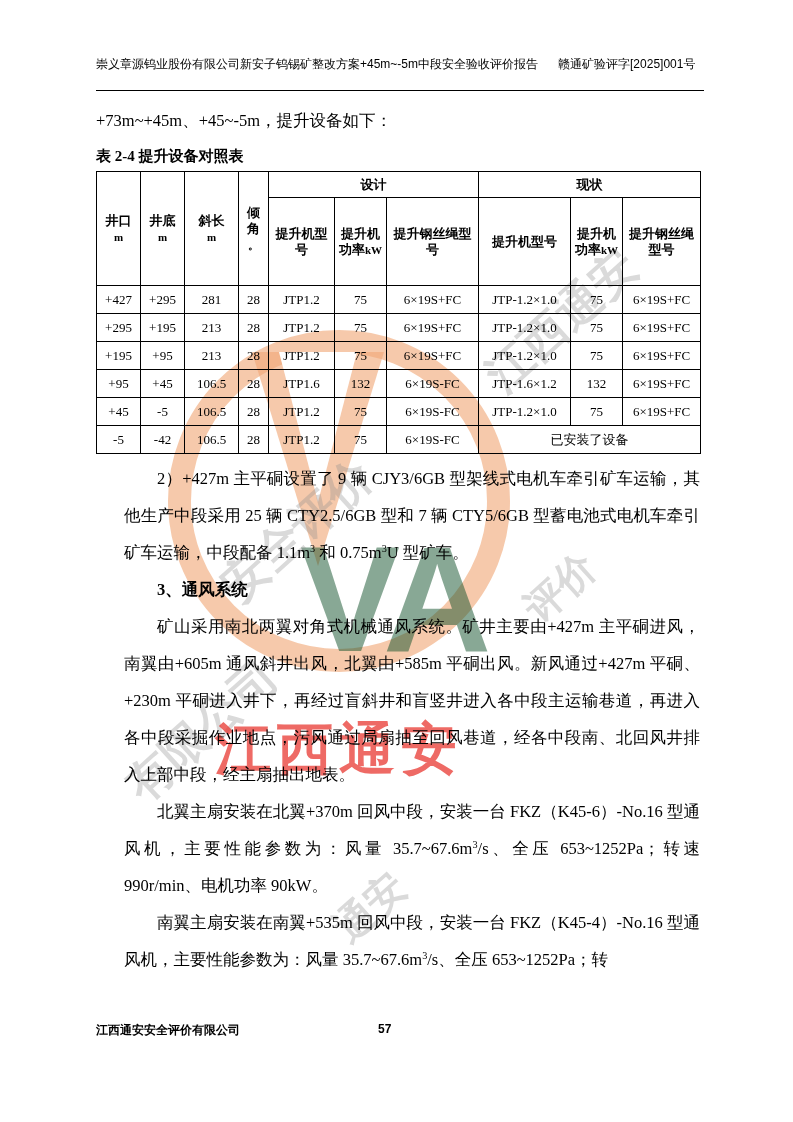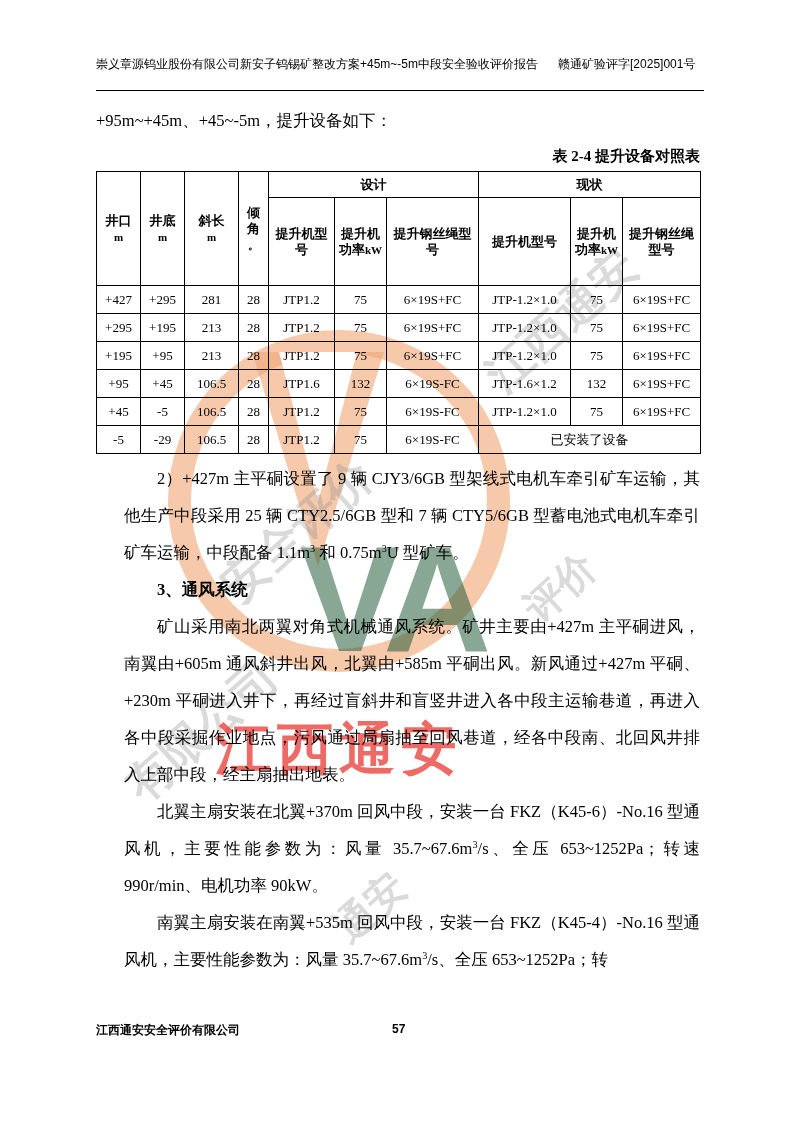--- a/index.html
+++ b/index.html
@@ -125,21 +125,21 @@
   p.para {
     margin: 0 0 0 0;
     font-size: 16.5px;
     line-height: 37px;
     text-align: justify;
     text-justify: inter-ideograph;
   }
   p.indent { text-indent: 2em; margin-left: 28px; }
   p.bold { font-weight: bold; }
   .tbl-caption {
-    text-align: right;
+    text-align: left;
     font-size: 15px;
     font-weight: bold;
     margin: 6px 0 4px 0;
     line-height: 22px;
   }
 
   table.equip {
     border-collapse: collapse;
     width: 604px;
     table-layout: fixed;
@@ -173,21 +173,21 @@
     top: 1022px;
     width: 608px;
     font-size: 12px;
     font-family: "Liberation Sans", "DejaVu Sans", sans-serif;
     font-weight: bold;
   }
   .footer .company { display: inline-block; }
   .footer .pageno {
     display: inline-block;
     position: absolute;
-    left: 296px;
+    left: 282px;
     top: 0;
   }
   sup { font-size: .62em; vertical-align: super; line-height: 0; }
 </style>
 </head>
 <body>
 
 <div id="page">
 
   <div class="wm-layer">
@@ -204,21 +204,21 @@
   </div>
 
   <div class="content">
 
     <div class="header">
       <span>崇义章源钨业股份有限公司新安子钨锡矿整改方案+45m~-5m中段安全验收评价报告</span><span class="sep"></span><span>赣通矿验评字[2025]001号</span>
     </div>
 
     <div class="body-wrap">
 
-      <p class="para">+95m~+45m、+45~-5m，提升设备如下：</p>
+      <p class="para">+73m~+45m、+45~-5m，提升设备如下：</p>
 
       <div class="tbl-caption">表 2-4 提升设备对照表</div>
 
       <table class="equip">
         <colgroup>
           <col style="width:44px">
             <col style="width:44px">
             <col style="width:54px">
             <col style="width:30px">
           <col style="width:66px">
@@ -318,21 +318,21 @@
             <td>28</td>
             <td>JTP1.2</td>
             <td>75</td>
             <td>6×19S-FC</td>
             <td>JTP-1.2×1.0</td>
             <td>75</td>
             <td>6×19S+FC</td>
           </tr>
           <tr>
             <td>-5</td>
-            <td>-29</td>
+            <td>-42</td>
             <td>106.5</td>
             <td>28</td>
             <td>JTP1.2</td>
             <td>75</td>
             <td>6×19S-FC</td>
             <td colspan="3">已安装了设备</td>
           </tr>
         </tbody>
       </table>
 

